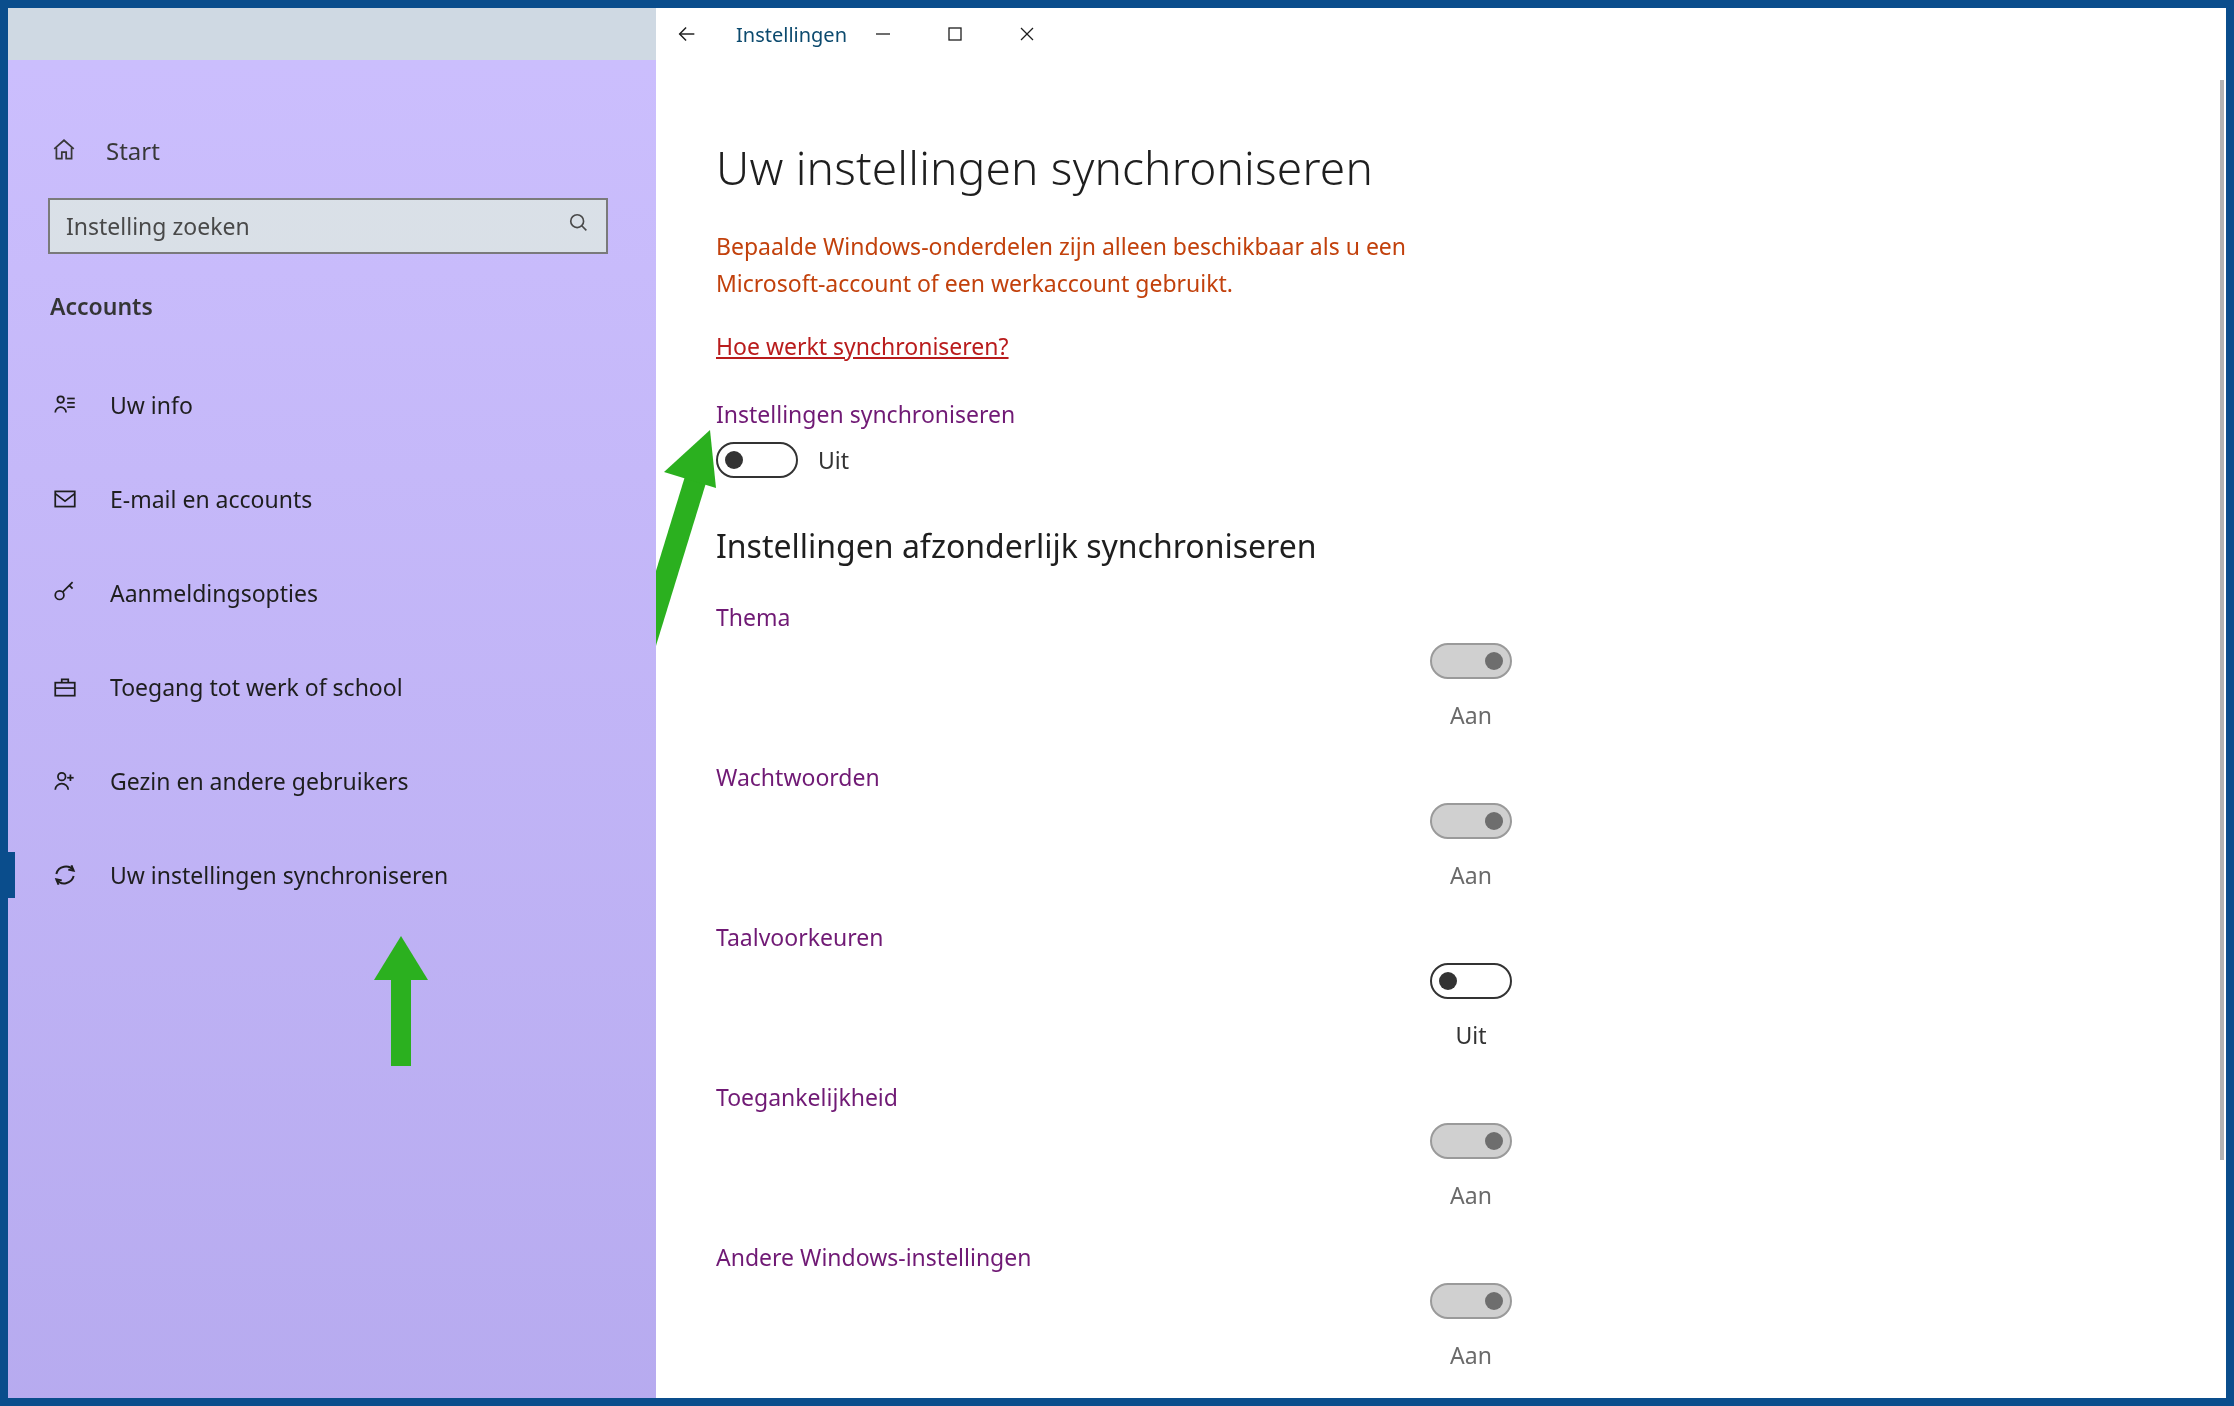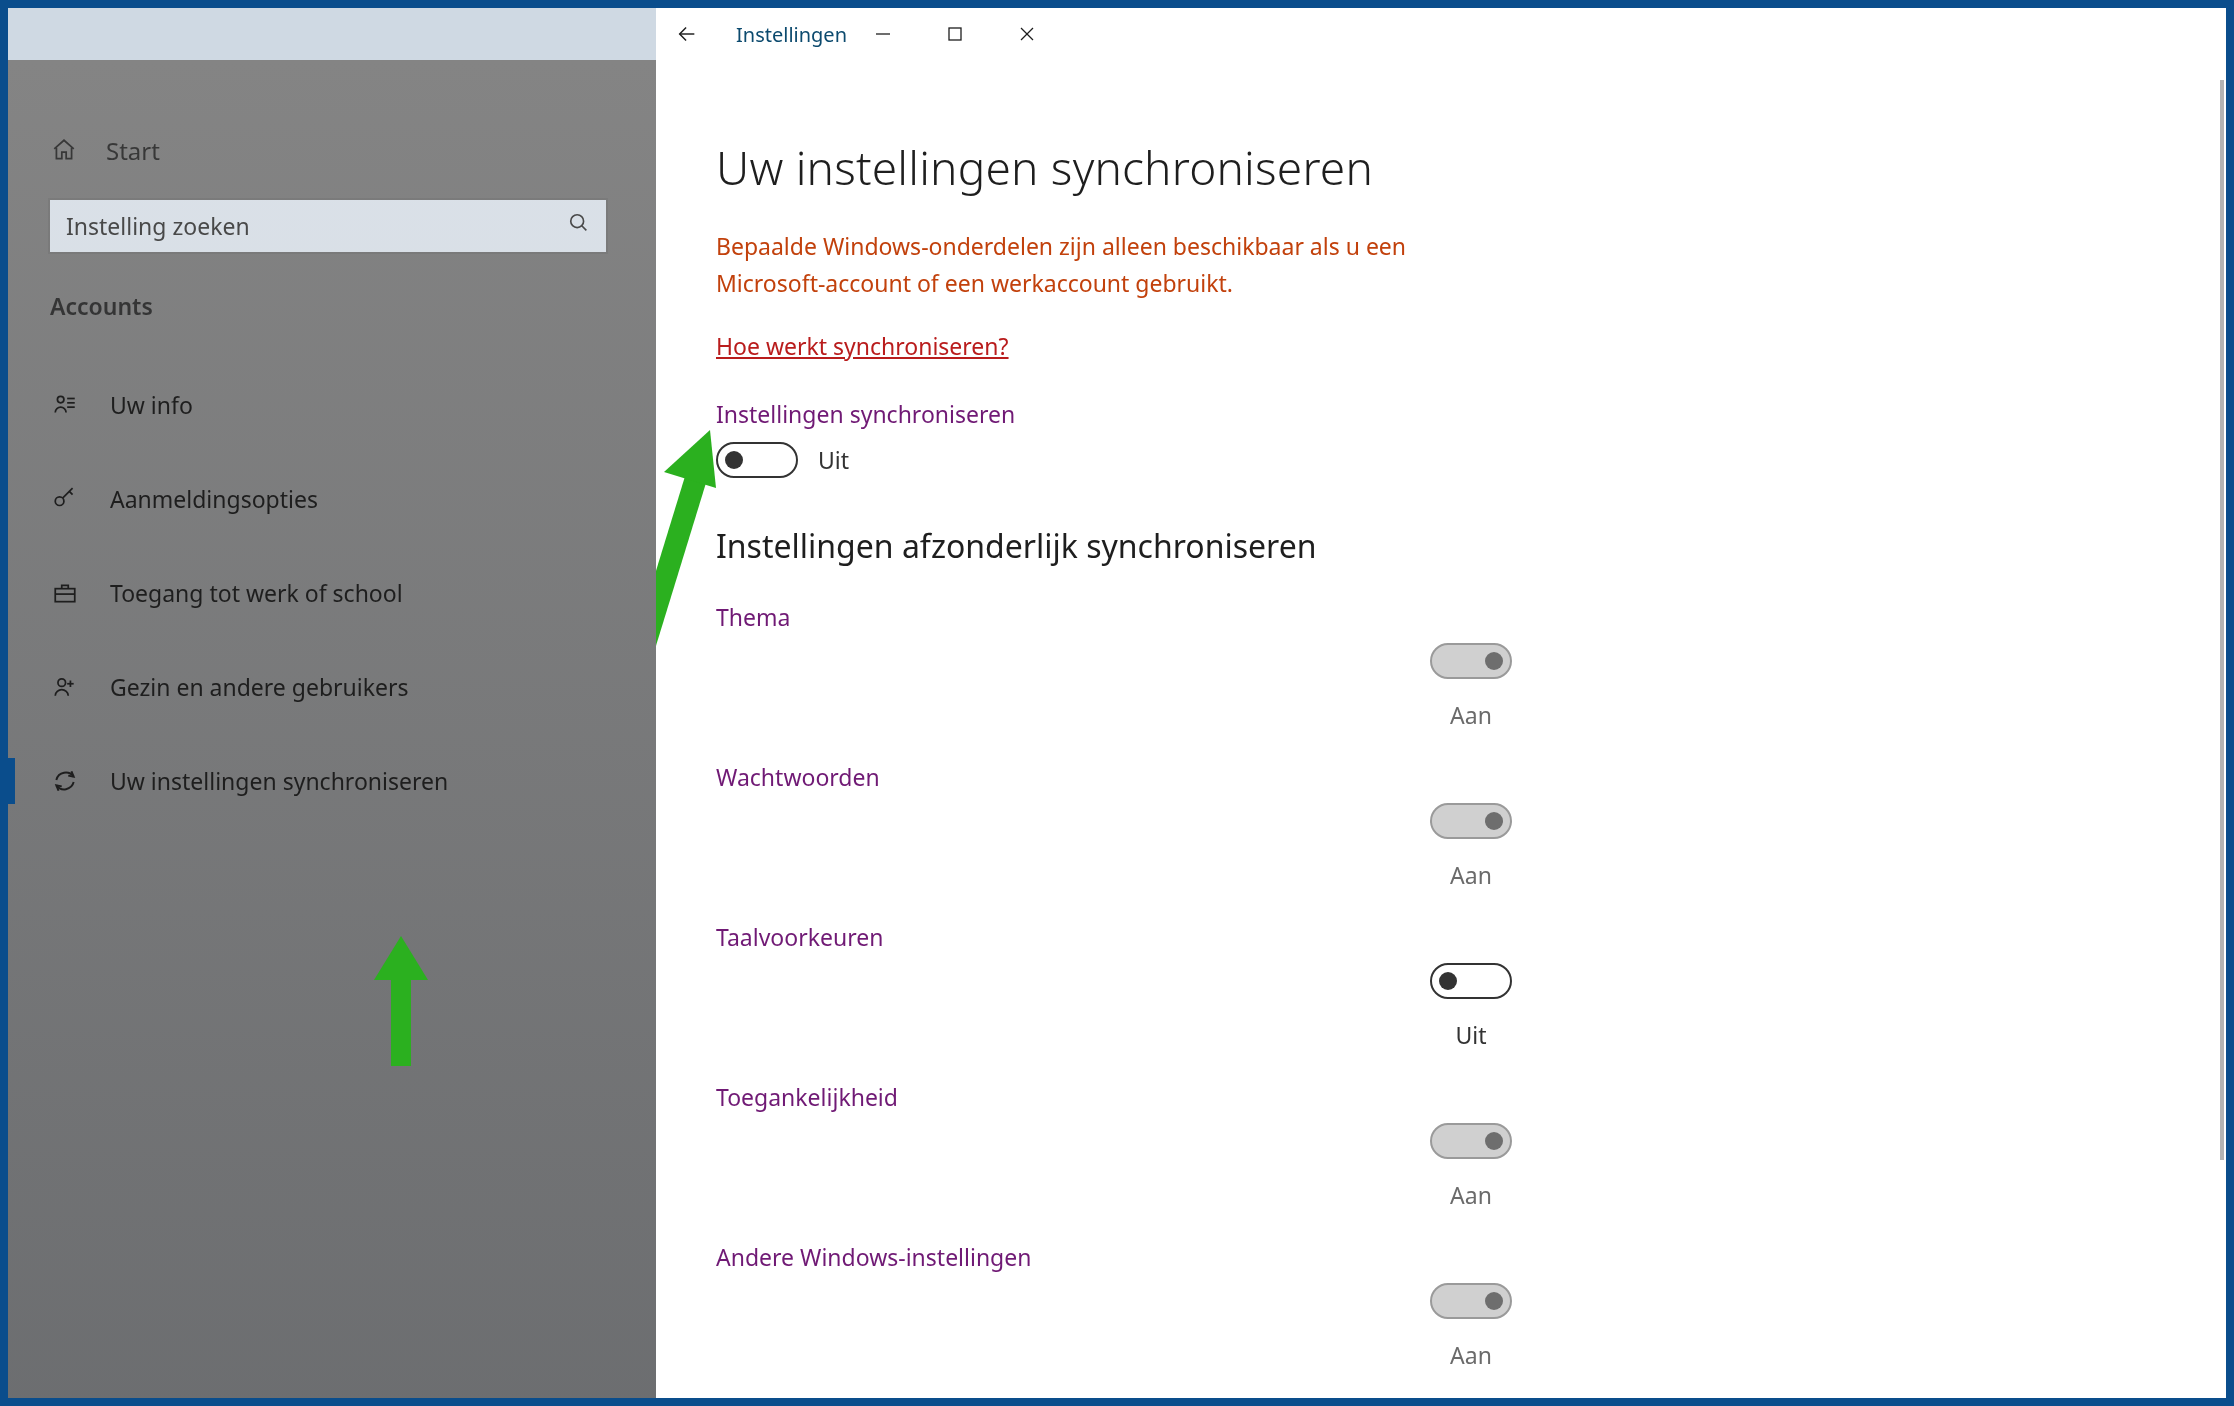--- a/index.html
+++ b/index.html
@@ -57,21 +57,21 @@
     font-size: 18px;
     font-family: "Segoe MDL2 Assets", system-ui;
   }
   .body {
     flex: 1;
     display: flex;
     min-height: 0;
   }
   .sidebar {
     width: 648px;
-    background: #737373;
+    background: #c4b5fd;
     display: flex;
     flex-direction: column;
     padding-top: 54px;
     position: relative;
   }
   
   .sidebar::before {
     content: "";
     position: absolute;
     inset: 0;
@@ -305,20 +305,29 @@
                 <line x1="14" y1="6" x2="21" y2="6"></line>
                 <line x1="14" y1="10" x2="21" y2="10"></line>
                 <line x1="14" y1="14" x2="21" y2="14"></line>
               </svg>
           </span>
           <span class="nav-label">Uw info</span>
         </div>
         <div class="nav-item">
           <span class="nav-icon">
             <svg width="26" height="26" viewBox="0 0 24 24" fill="none" stroke="#1e1e1e" stroke-width="1.6">
+                <rect x="3" y="5" width="18" height="14"></rect>
+                <path d="M3 7l9 7 9-7"></path>
+              </svg>
+          </span>
+          <span class="nav-label">E-mail en accounts</span>
+        </div>
+        <div class="nav-item">
+          <span class="nav-icon">
+            <svg width="26" height="26" viewBox="0 0 24 24" fill="none" stroke="#1e1e1e" stroke-width="1.6">
                 <circle cx="7" cy="14" r="4"></circle>
                 <path d="M10 11l9-9"></path>
                 <path d="M16 5l3 3"></path>
               </svg>
           </span>
           <span class="nav-label">Aanmeldingsopties</span>
         </div>
         <div class="nav-item">
           <span class="nav-icon">
             <svg width="26" height="26" viewBox="0 0 24 24" fill="none" stroke="#1e1e1e" stroke-width="1.6">

